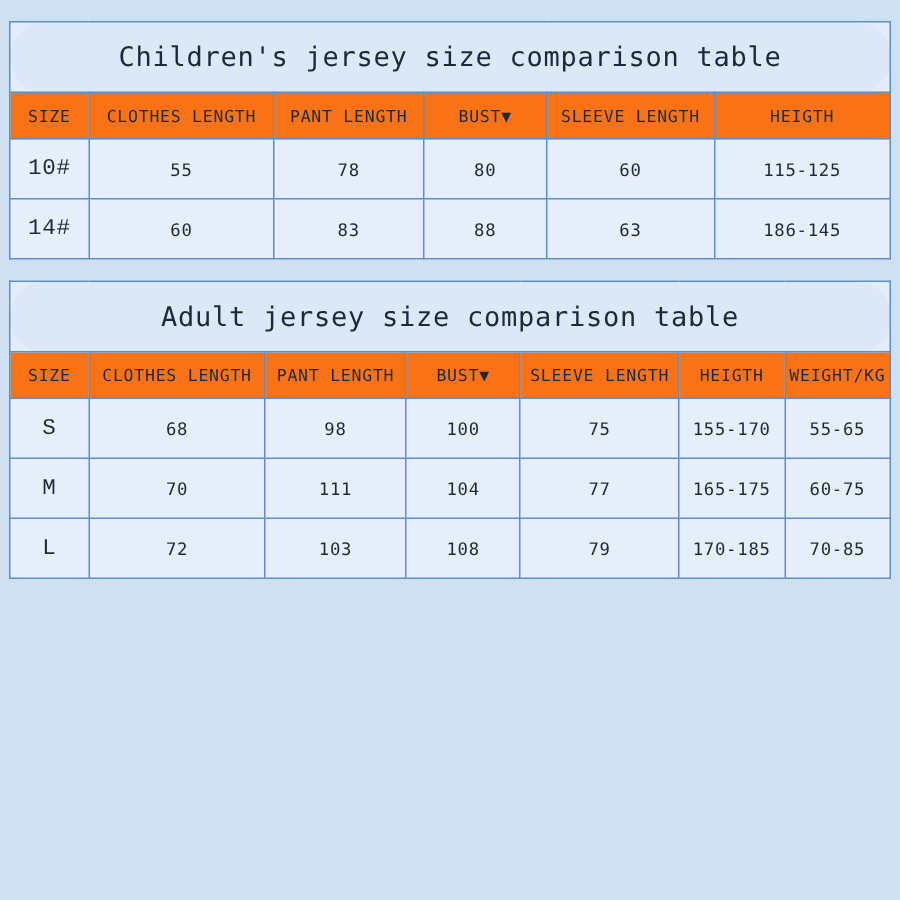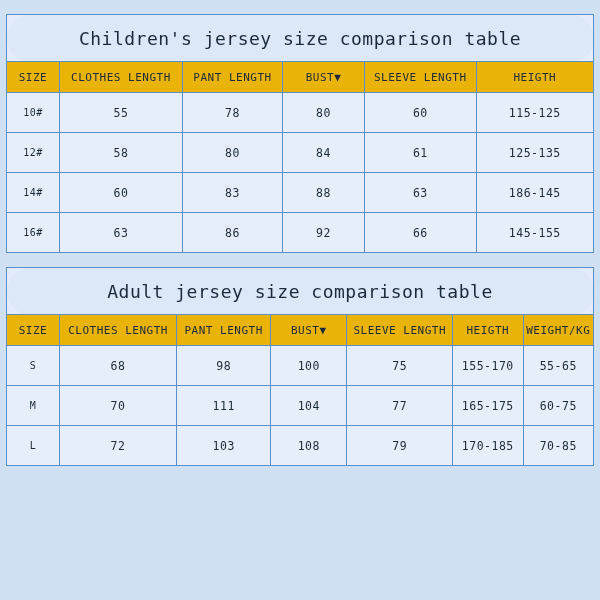--- a/index.html
+++ b/index.html
@@ -43,29 +43,30 @@
     letter-spacing: 1px;
     height: 44px;
     color: #14243a;
     background: #dce7f7;
     border-radius: 23px;
   }
   .hdr td {
     font-size: 11px;
     height: 28px;
     letter-spacing: 0.8px;
-    background: #eab308;
+    background: #f97316;
   }
   .body-row td {
     font-size: 11.5px;
     height: 37px;
     background: #e7eefb;
   }
   .body-row td.firstcol {
-    font-size: 10px;
+    font-size: 15px;
+    font-family: Liberation Mono, monospace;
   }
   .spacer {
     height: 14px;
     flex: 0 0 auto;
   }
   .kids-wrap, .adult-wrap {
     flex: 0 0 auto;
   }
 </style>
 </head>
@@ -97,42 +98,26 @@
         </tr>
         <tr class="body-row">
           <td class="firstcol">10#</td>
           <td>55</td>
           <td>78</td>
           <td>80</td>
           <td>60</td>
           <td>115-125</td>
         </tr>
         <tr class="body-row">
-          <td class="firstcol">12#</td>
-          <td>58</td>
-          <td>80</td>
-          <td>84</td>
-          <td>61</td>
-          <td>125-135</td>
-        </tr>
-        <tr class="body-row">
           <td class="firstcol">14#</td>
           <td>60</td>
           <td>83</td>
           <td>88</td>
           <td>63</td>
           <td>186-145</td>
-        </tr>
-        <tr class="body-row">
-          <td class="firstcol">16#</td>
-          <td>63</td>
-          <td>86</td>
-          <td>92</td>
-          <td>66</td>
-          <td>145-155</td>
         </tr>
       </tbody>
     </table>
   </div>
 
   <div class="spacer"></div>
 
   <div class="adult-wrap">
     <table class="size-table">
       <colgroup>

